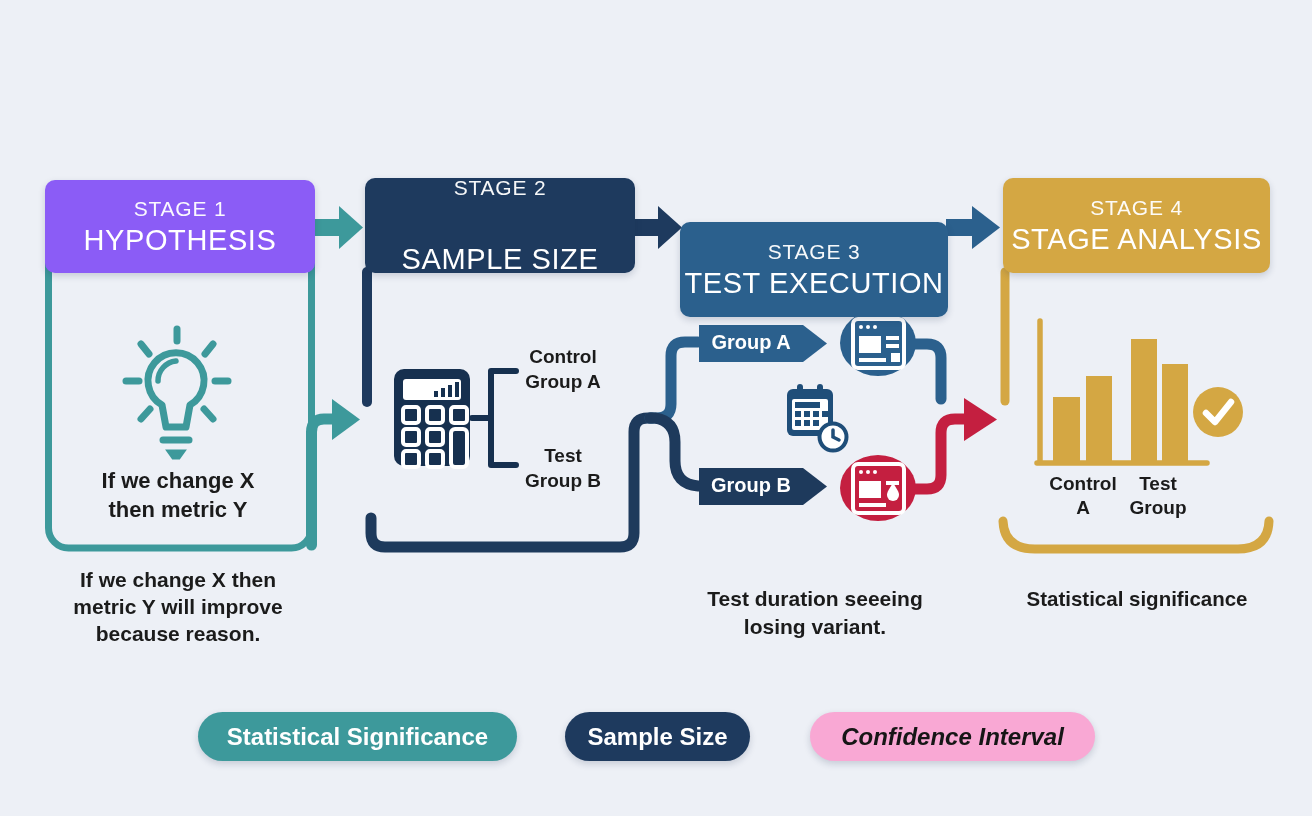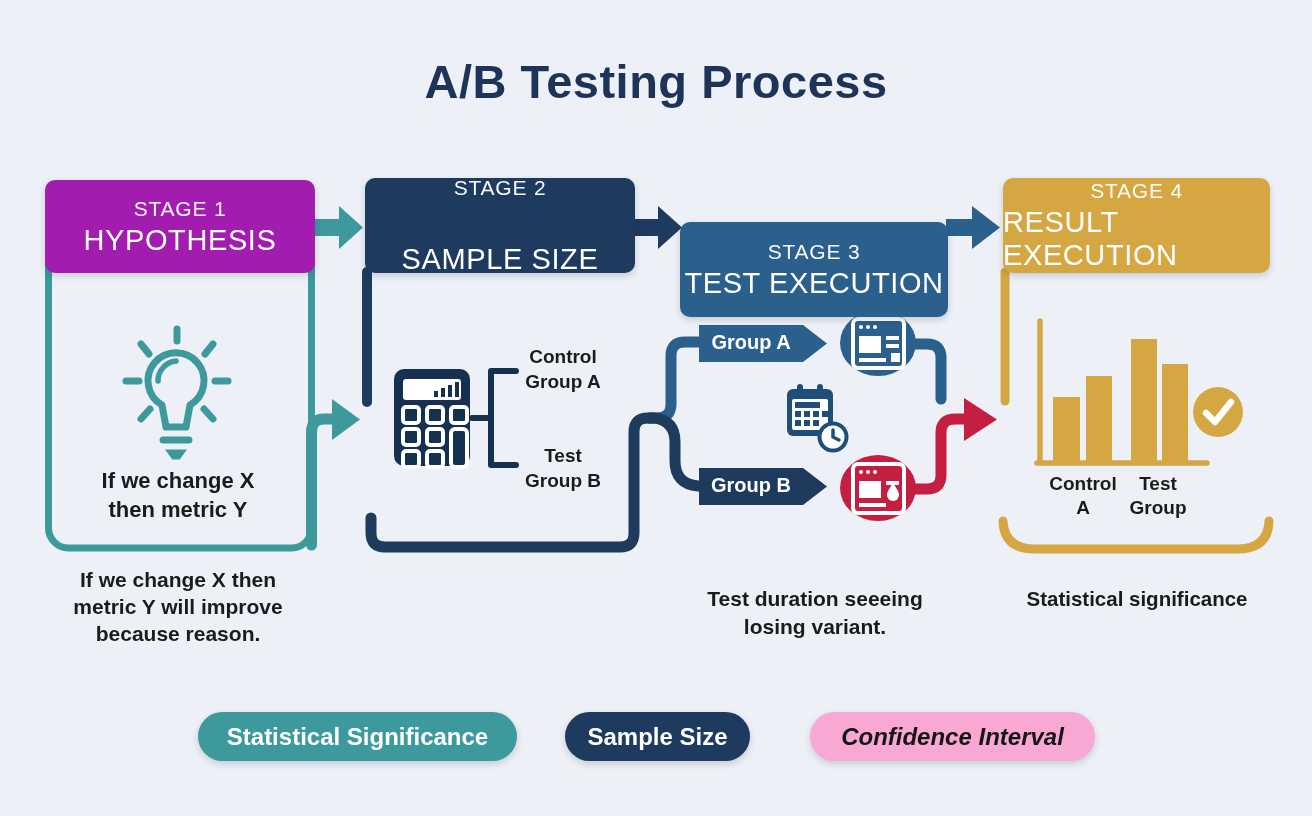--- a/index.html
+++ b/index.html
@@ -15,21 +15,21 @@
     position:absolute;left:0;right:0;top:54px;z-index:3;margin:0;
     text-align:center;font-size:47px;font-weight:800;color:#1d3357;letter-spacing:.5px;
   }
   .stage{
     position:absolute;z-index:2;border-radius:10px;
     display:flex;flex-direction:column;align-items:center;justify-content:center;gap:3px;
     color:#fff;box-shadow:0 3px 7px rgba(20,40,70,.18);
   }
   .stage .stage-label{font-size:21px;font-weight:400;letter-spacing:.8px;opacity:.96;}
   .stage .stage-name{font-size:29px;font-weight:400;letter-spacing:.6px;}
-  .s1{left:45px;top:180px;width:270px;height:93px;background:#a21caf;}
+  .s1{left:45px;top:180px;width:270px;height:93px;background:#8b5cf6;}
   .s2{left:365px;top:178px;width:270px;height:95px;background:#1e3a5e;gap:43px;}
   .s3{left:680px;top:178px;width:268px;height:95px;background:#2b608d;margin-top:44px;}
   .s4{left:1003px;top:178px;width:267px;height:95px;background:#d4a743;}
   .txt{position:absolute;z-index:3;text-align:center;color:#1b1b1b;}
   .hypothesis-text{left:78px;top:466px;width:200px;font-size:22px;font-weight:600;line-height:29px;}
   .hypothesis-note{left:60px;top:566px;width:236px;font-size:21px;font-weight:700;line-height:27px;}
   .control-a-label{left:517px;top:344px;width:92px;font-size:19px;font-weight:600;line-height:25px;}
   .test-b-label{left:517px;top:443px;width:92px;font-size:19px;font-weight:600;line-height:25px;}
   .banner-text{position:absolute;z-index:3;width:104px;text-align:center;color:#fff;font-size:20px;font-weight:700;}
   .banner-a{left:699px;top:331px;}
@@ -45,21 +45,20 @@
   }
   .pill-teal{left:198px;width:319px;background:#3d999b;}
   .pill-navy{left:565px;width:185px;background:#1e3a5e;}
   .pill-gold{left:810px;width:285px;background:#f9a8d4;color:#161616;font-style:italic;}
 </style>
 </head>
 <body>
 
 <div class="canvas">
 
-  <h1 class="title">A/B Testing Process</h1>
 
   <svg class="layer" width="1312" height="816" viewBox="0 0 1312 816">
 
     <g>
       <rect x="313" y="219" width="27" height="17" fill="#3d999b"></rect>
       <polygon points="339,206 363,227.5 339,249" fill="#3d999b"></polygon>
     </g>
     <g>
       <rect x="633" y="219" width="26" height="17" fill="#1e3a5e"></rect>
       <polygon points="658,206 682,227.5 658,249" fill="#1e3a5e"></polygon>
@@ -205,21 +204,21 @@
   <div class="stage s2">
     <div class="stage-label">STAGE 2</div>
     <div class="stage-name">SAMPLE SIZE</div>
   </div>
   <div class="stage s3">
     <div class="stage-label">STAGE 3</div>
     <div class="stage-name">TEST EXECUTION</div>
   </div>
   <div class="stage s4">
     <div class="stage-label">STAGE 4</div>
-    <div class="stage-name">RESULT EXECUTION</div>
+    <div class="stage-name">STAGE ANALYSIS</div>
   </div>
 
   <div class="txt hypothesis-text">If we change X then metric Y</div>
   <div class="txt hypothesis-note">If we change X then metric Y will improve because reason.</div>
   <div class="txt test-b-label">Test Group B</div>
   <div class="txt control-a-label">Control Group A</div>
   <div class="banner-text banner-a">Group A</div>
   <div class="banner-text banner-b">Group B</div>
   <div class="txt stage3-note">Test duration seeeing losing variant.</div>
   <div class="txt chart-label-a">Control A</div>

